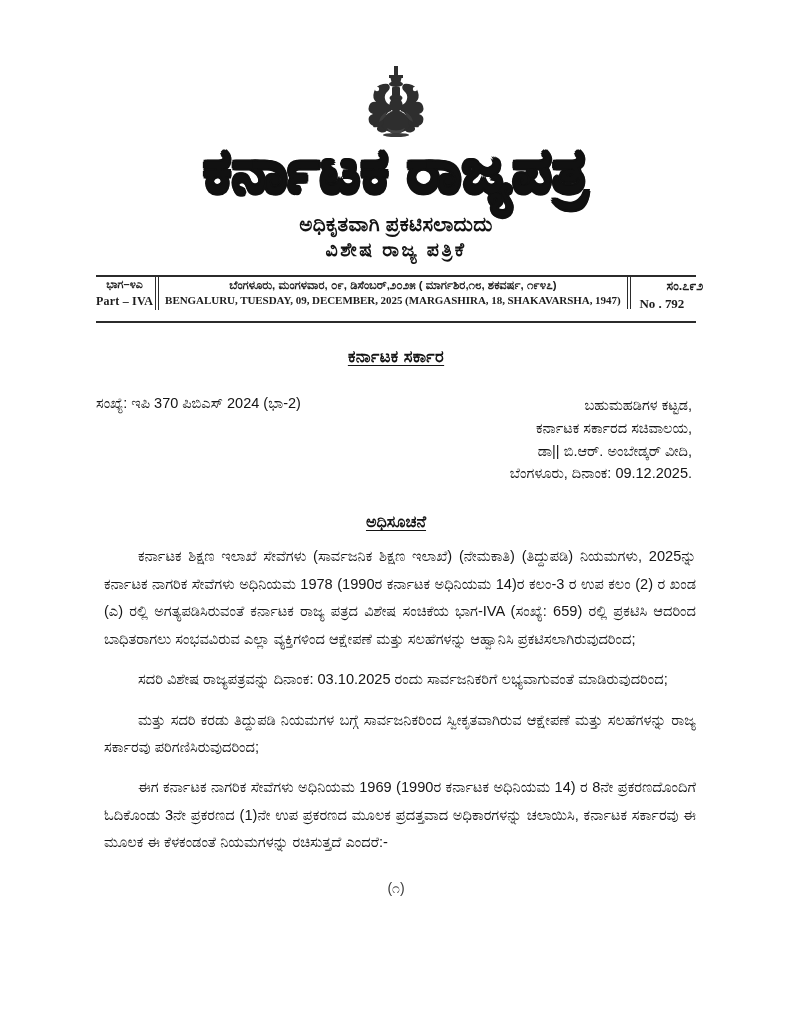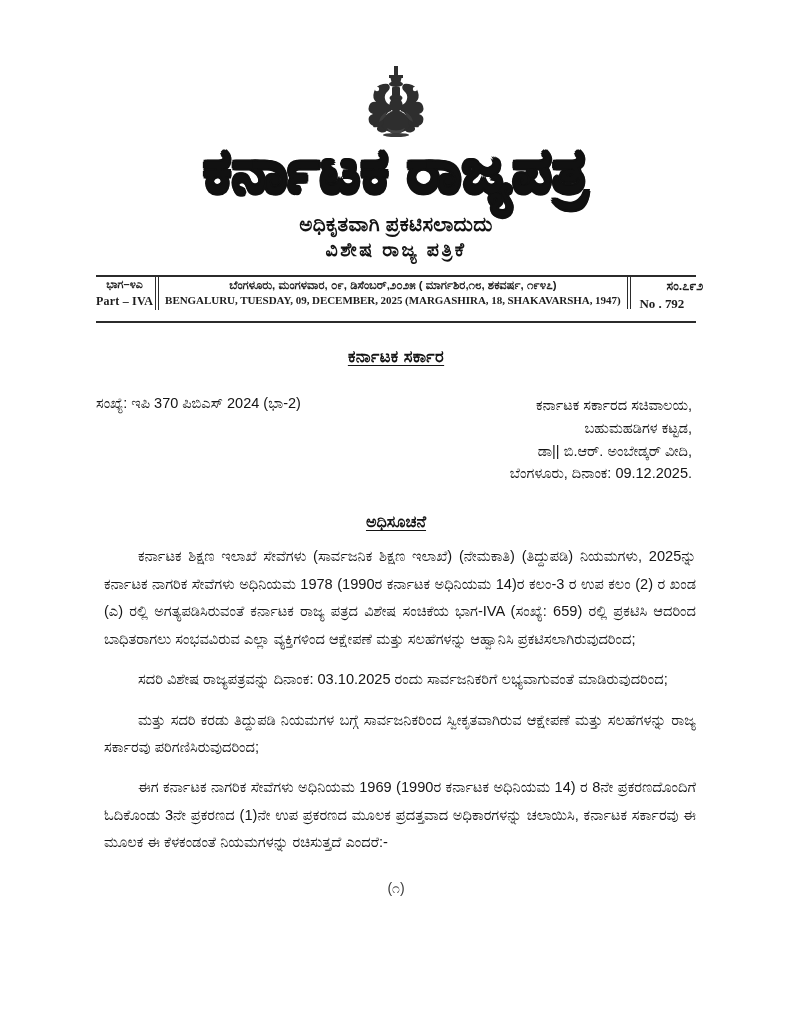--- a/index.html
+++ b/index.html
@@ -256,22 +256,22 @@
     </div>
   </div>
 
   <div class="gov-heading">
     <span>ಕರ್ನಾಟಕ ಸರ್ಕಾರ</span>
   </div>
 
   <div class="ref-block">
     <div class="ref-left">ಸಂಖ್ಯೆ: ಇಪಿ 370 ಪಿಬಿಎಸ್  2024 (ಭಾ-2)</div>
     <div class="ref-right">
+      <div>ಬಹುಮಹಡಿಗಳ ಕಟ್ಟಡ,</div>
       <div>ಕರ್ನಾಟಕ ಸರ್ಕಾರದ ಸಚಿವಾಲಯ,</div>
-      <div>ಬಹುಮಹಡಿಗಳ ಕಟ್ಟಡ,</div>
       <div>ಡಾ|| ಬಿ.ಆರ್. ಅಂಬೇಡ್ಕರ್ ವೀದಿ,</div>
       <div>ಬೆಂಗಳೂರು, ದಿನಾಂಕ: 09.12.2025.</div>
     </div>
   </div>
 
   <div class="notif-title">
     <span>ಅಧಿಸೂಚನೆ</span>
   </div>
 
   <div class="body-copy">

